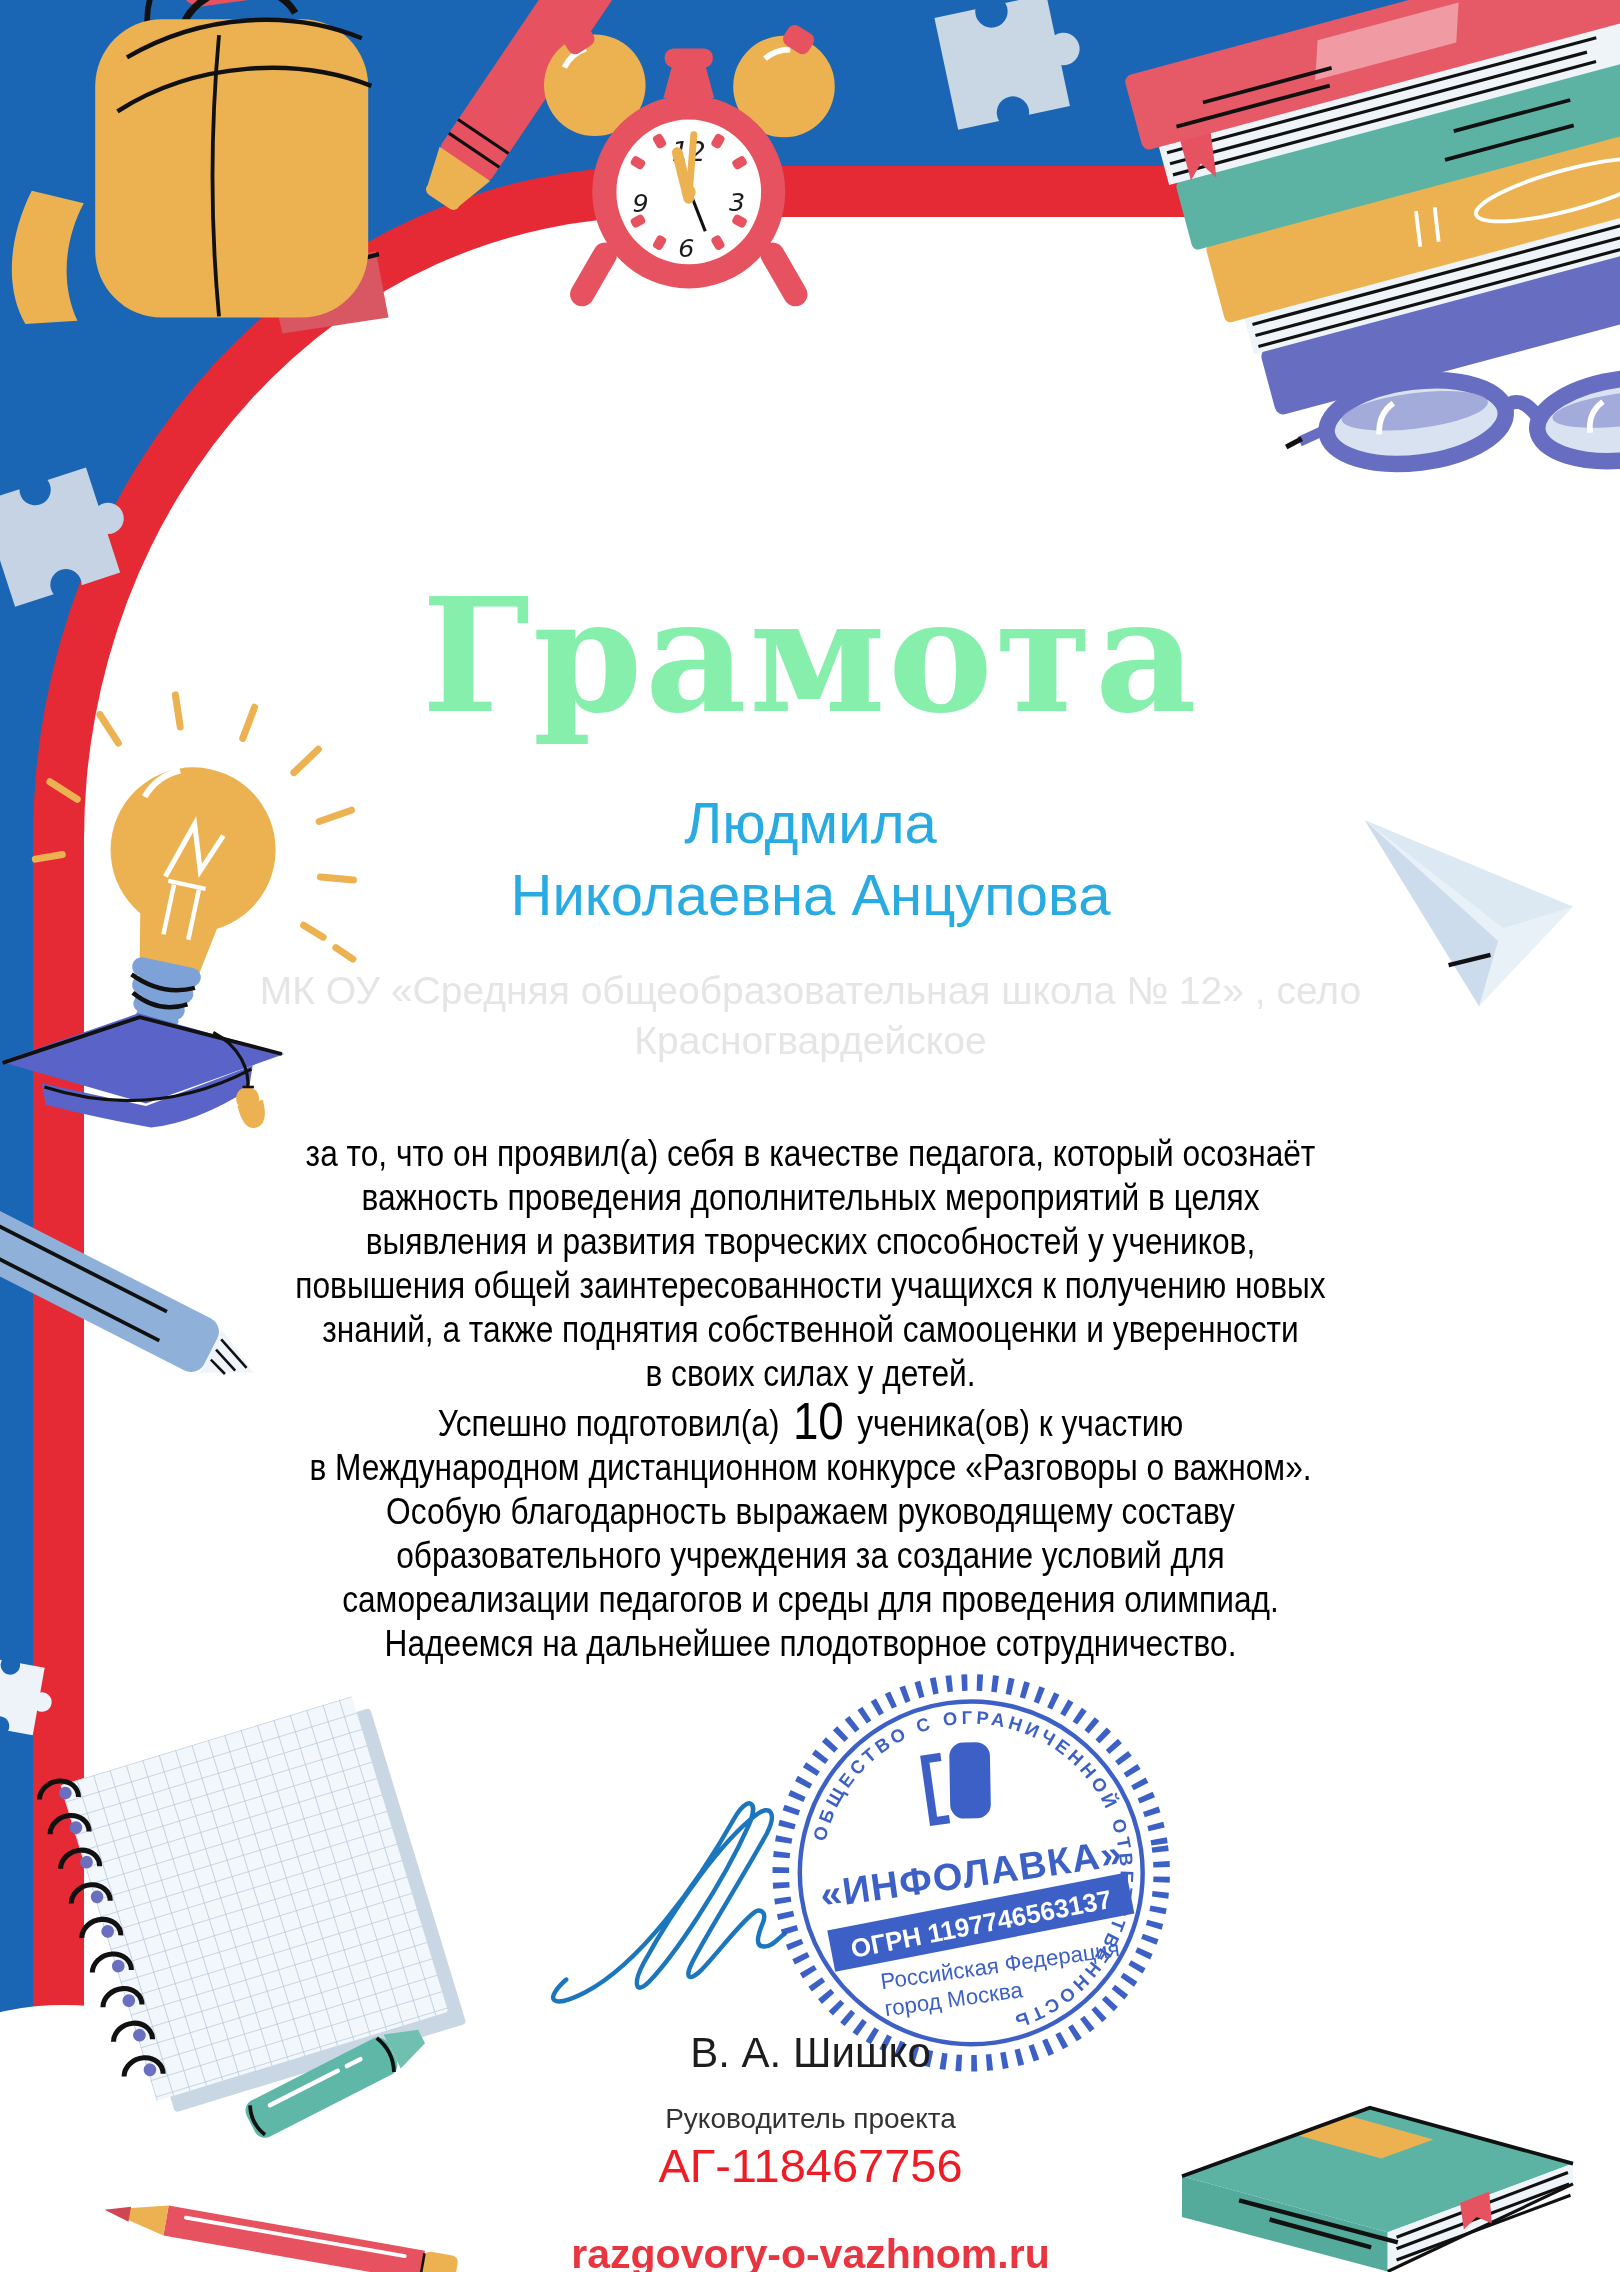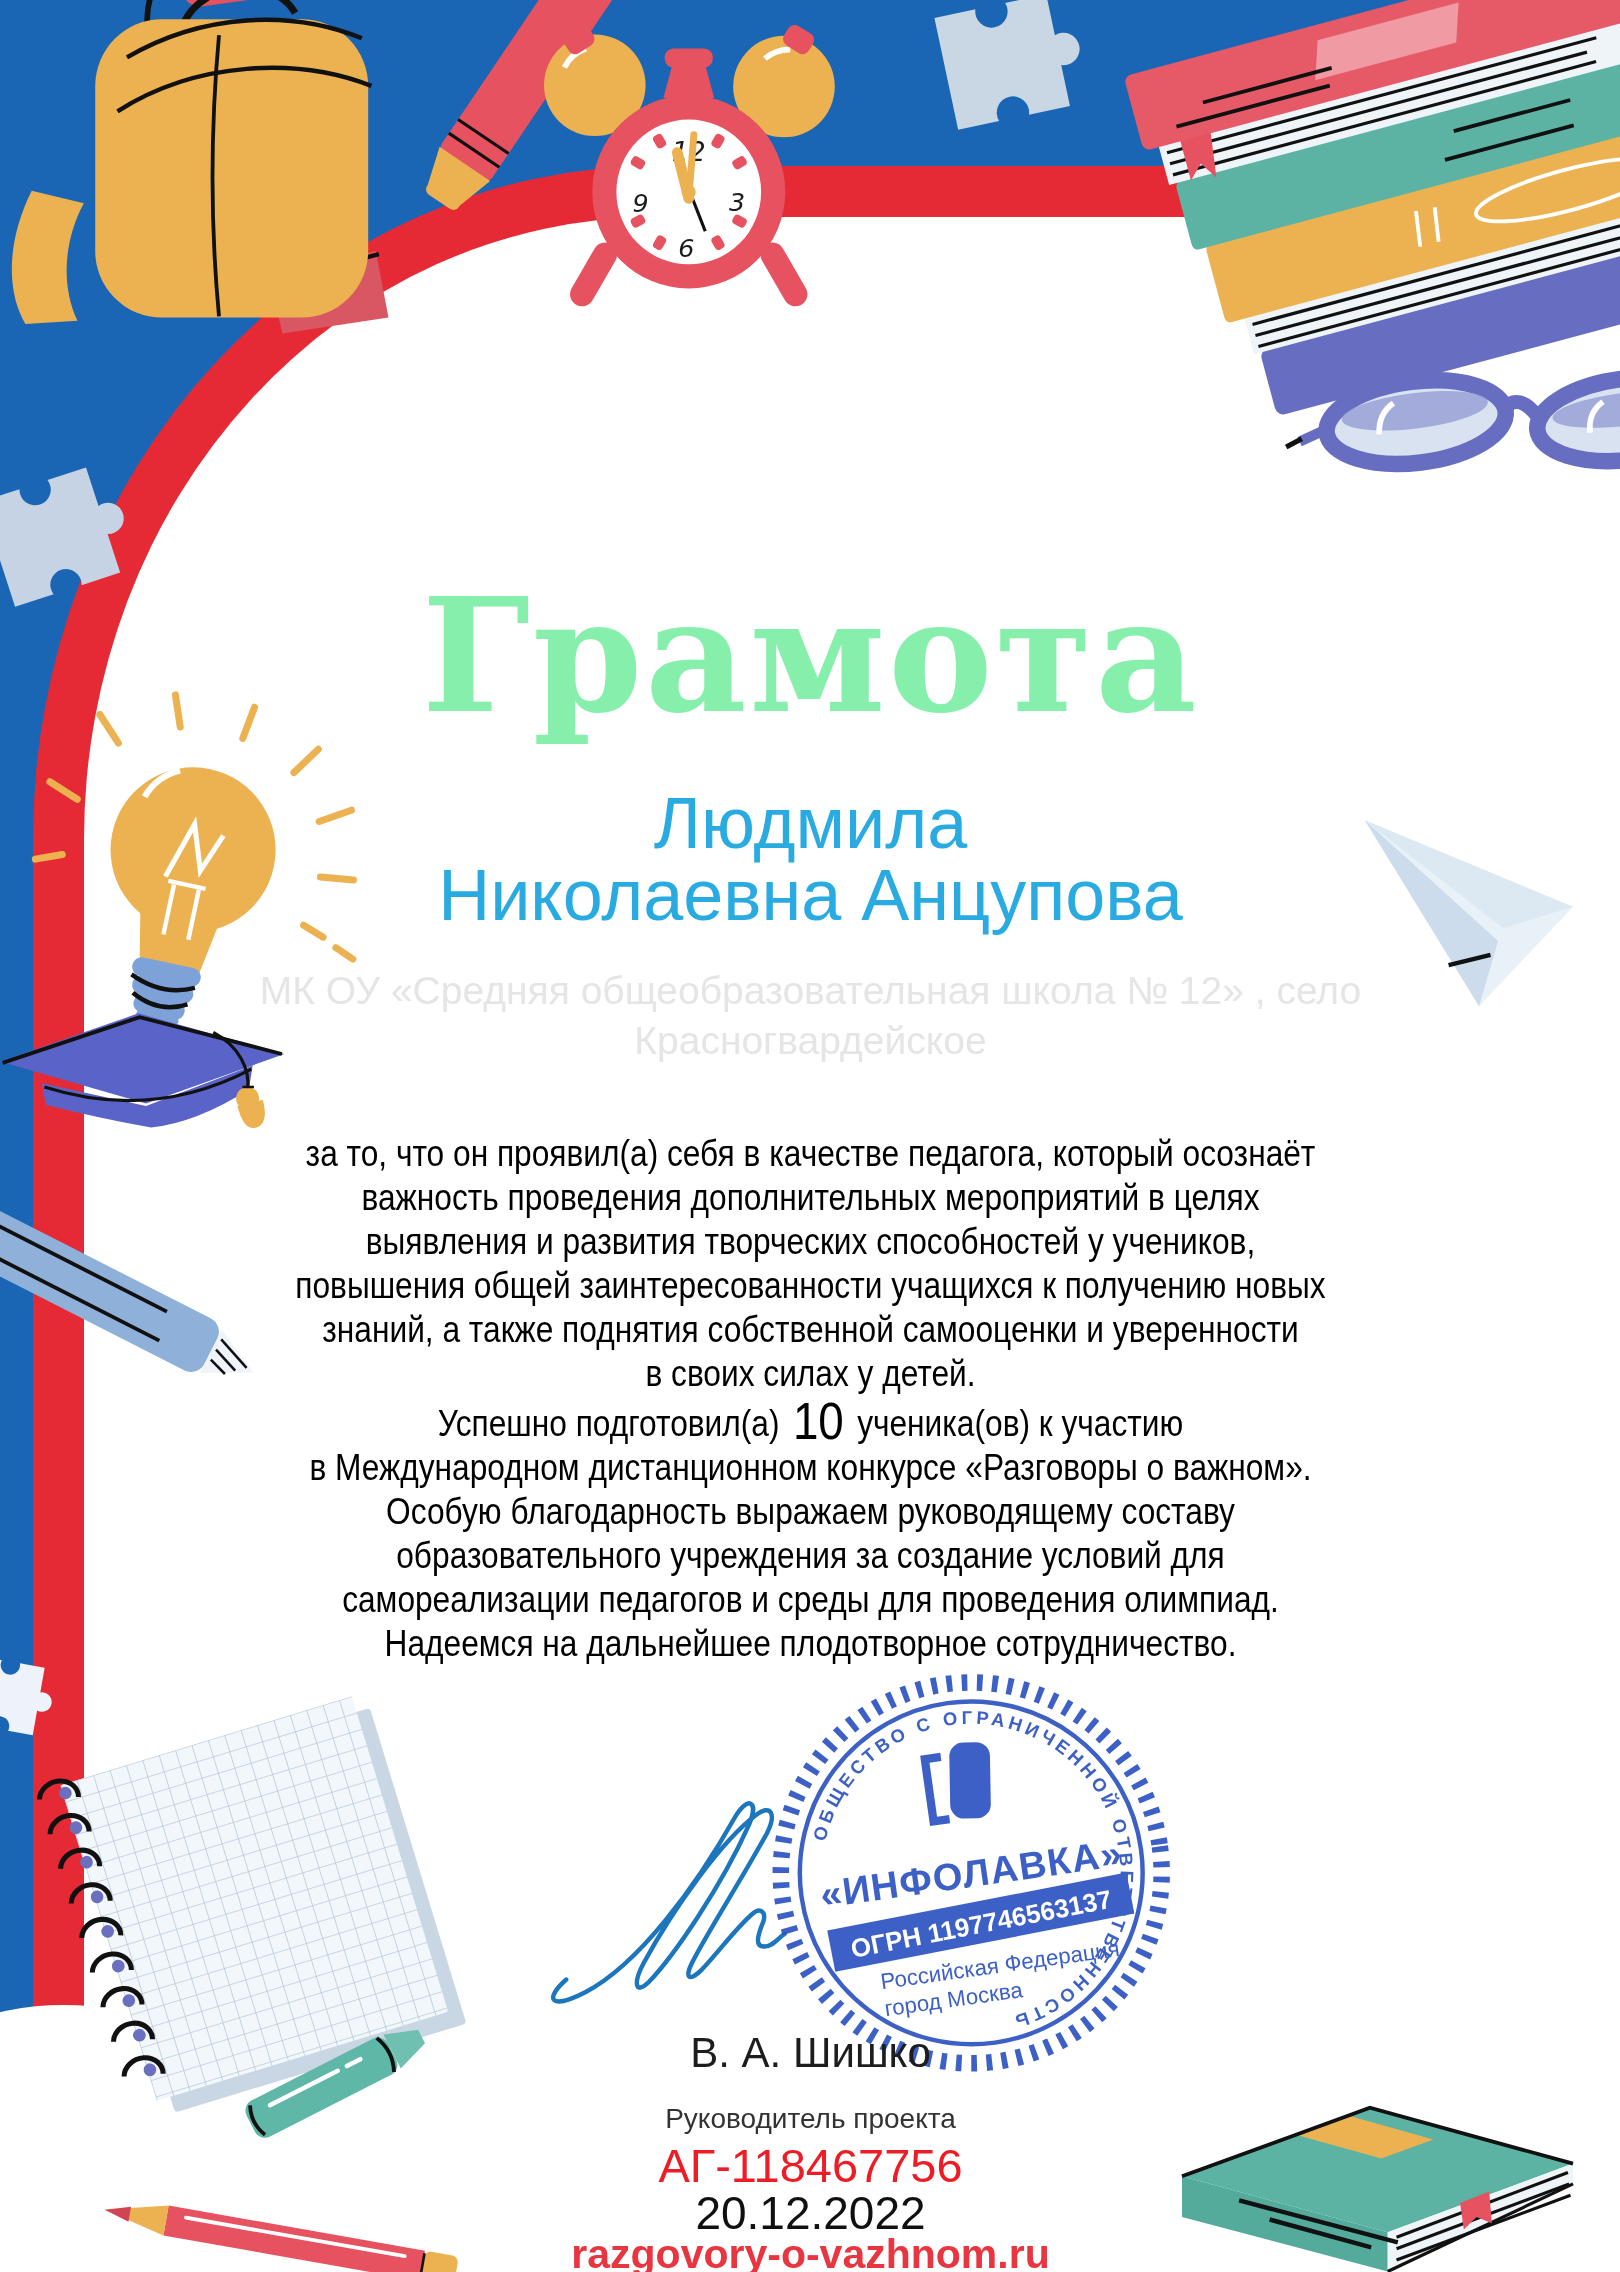--- a/index.html
+++ b/index.html
@@ -7,21 +7,21 @@
   .page{position:relative;width:1620px;height:2273px;overflow:hidden;
         background:#1a66b4;font-family:"Liberation Sans","DejaVu Sans",sans-serif;}
   .panel{position:absolute;left:33px;top:166px;right:-57px;bottom:-57px;
          background:#ffffff;border:51px solid #e62a35;border-top-left-radius:622px 673px;}
   .corner-white{position:absolute;left:-222px;top:2005px;width:571px;height:571px;
          background:#ffffff;border-radius:50%;}
   .deco{position:absolute;left:0;top:0;width:1620px;height:2273px;}
   .txt{position:absolute;left:112px;width:1397px;text-align:center;white-space:nowrap;}
   .title{top:570px;font-size:157px;line-height:1.1;font-weight:700;color:#86efac;
          font-family:"DejaVu Serif","Liberation Serif",serif;letter-spacing:2.5px;}
-  .name{top:787px;font-size:72px;line-height:72px;color:#29abe2;font-weight:400;}
+  .name{top:787px;font-size:58px;line-height:72px;color:#29abe2;font-weight:400;}
   .school{top:966px;font-size:39px;line-height:50px;color:#e5e5e5;}
   .para{font-size:36px;line-height:44px;color:#000;transform:scaleX(.88);transform-origin:50% 0;}
   .para1{top:1132px;}
   .para2{top:1402px;}
   .count{font-size:52px;line-height:0;padding:0 15.2px;vertical-align:-2.5px;}
   .sig-name{top:2029px;font-size:42px;font-weight:400;color:#1d1d1d;}
   .sig-role{top:2095px;font-size:28px;color:#333333;margin-top:8px;}
   .cert-num{top:2138px;font-size:47px;color:#ee1c25;}
   .cert-date{top:2186px;font-size:46px;color:#101010;}
   .site{top:2231px;font-size:41px;font-weight:700;color:#e93540;}
@@ -289,17 +289,16 @@
     <div>в Международном дистанционном конкурсе «Разговоры о важном».</div>
     <div>Особую благодарность выражаем руководящему составу</div>
     <div>образовательного учреждения за создание условий для</div>
     <div>самореализации педагогов и среды для проведения олимпиад.</div>
     <div>Надеемся на дальнейшее плодотворное сотрудничество.</div>
   </div>
 
   <div class="txt sig-name">В. А. Шишко</div>
   <div class="txt sig-role">Руководитель проекта</div>
   <div class="txt cert-num">АГ-118467756</div>
-  <div class="txt cert-date">20.12.2022</div>
   <div class="txt site">razgovory-o-vazhnom.ru</div>
 
 </div>
 
 
 </body></html>

